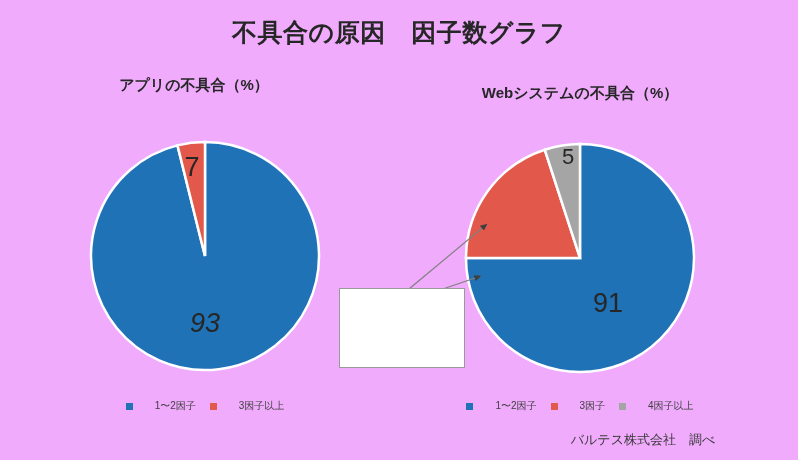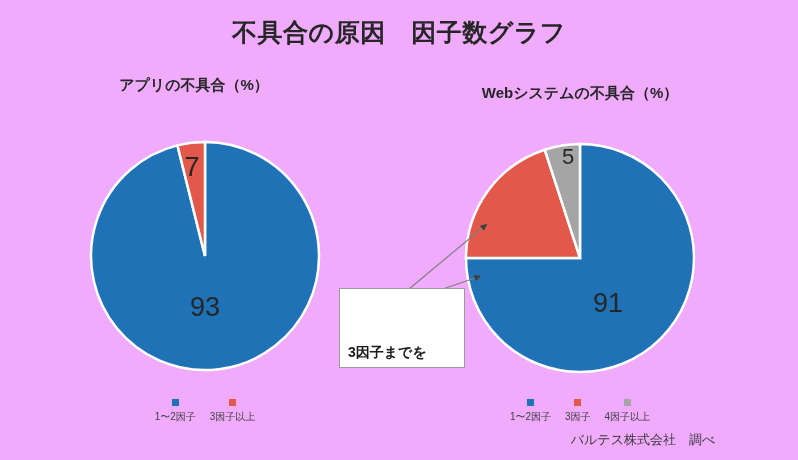--- a/index.html
+++ b/index.html
@@ -60,21 +60,21 @@
     position: absolute;
     font-size: 27px;
     color: #262626;
     text-align: center;
     line-height: 30px;
     white-space: pre;
   }
   .slice-label.small { font-size: 22px; line-height: 24px; }
 
   
-  .lbl-l-93 { left: 172px; top: 292px; width: 66px; }
+  .lbl-l-93 { left: 172px; top: 308px; width: 66px; font-style: italic; }
   .lbl-l-7  { left: 168px; top: 152px; width: 48px; }
   
   .lbl-r-75 { left: 575px; top: 288px; width: 66px; }
   .lbl-r-20 { left: 475px; top: 185px; width: 60px; }
   .lbl-r-5  { left: 547px; top: 145px; width: 42px; }
 
   .legend {
     position: absolute;
     display: flex;
     flex-direction: row;
@@ -84,23 +84,23 @@
     font-size: 10px;
     color: #404040;
     line-height: 14px;
     white-space: nowrap;
   }
   .legend.left  { left: 85px;  top: 399px; width: 240px; }
   .legend.right { left: 455px; top: 399px; width: 250px; }
 
   .legend-item {
     display: flex;
-    flex-direction: column;
+    flex-direction: row;
     align-items: center;
-    gap: 4px;
+    gap: 22px;
   }
   .legend-swatch {
     width: 7px;
     height: 7px;
     display: inline-block;
     flex: 0 0 auto;
   }
 
   .callout {
     position: absolute;
@@ -209,19 +209,18 @@
     <defs>
       <marker id="arrowhead" markerWidth="7" markerHeight="7" refX="5.6" refY="3" orient="auto" markerUnits="strokeWidth">
         <path d="M 0 0.4 L 6 3 L 0 5.6 Z" fill="#3f3f3f"></path>
       </marker>
     </defs>
     <line x1="409" y1="289" x2="487" y2="224" stroke="#808080" stroke-width="1.2" marker-end="url(#arrowhead)"></line>
     <line x1="434" y1="292" x2="481" y2="276" stroke="#808080" stroke-width="1.2" marker-end="url(#arrowhead)"></line>
   </svg>
 
   <div class="callout">
-    <span class="callout-line">3因子までを</span>
     
   </div>
 
   <div class="source-note">バルテス株式会社　調べ</div>
 
 </div>
 
 </body></html>

